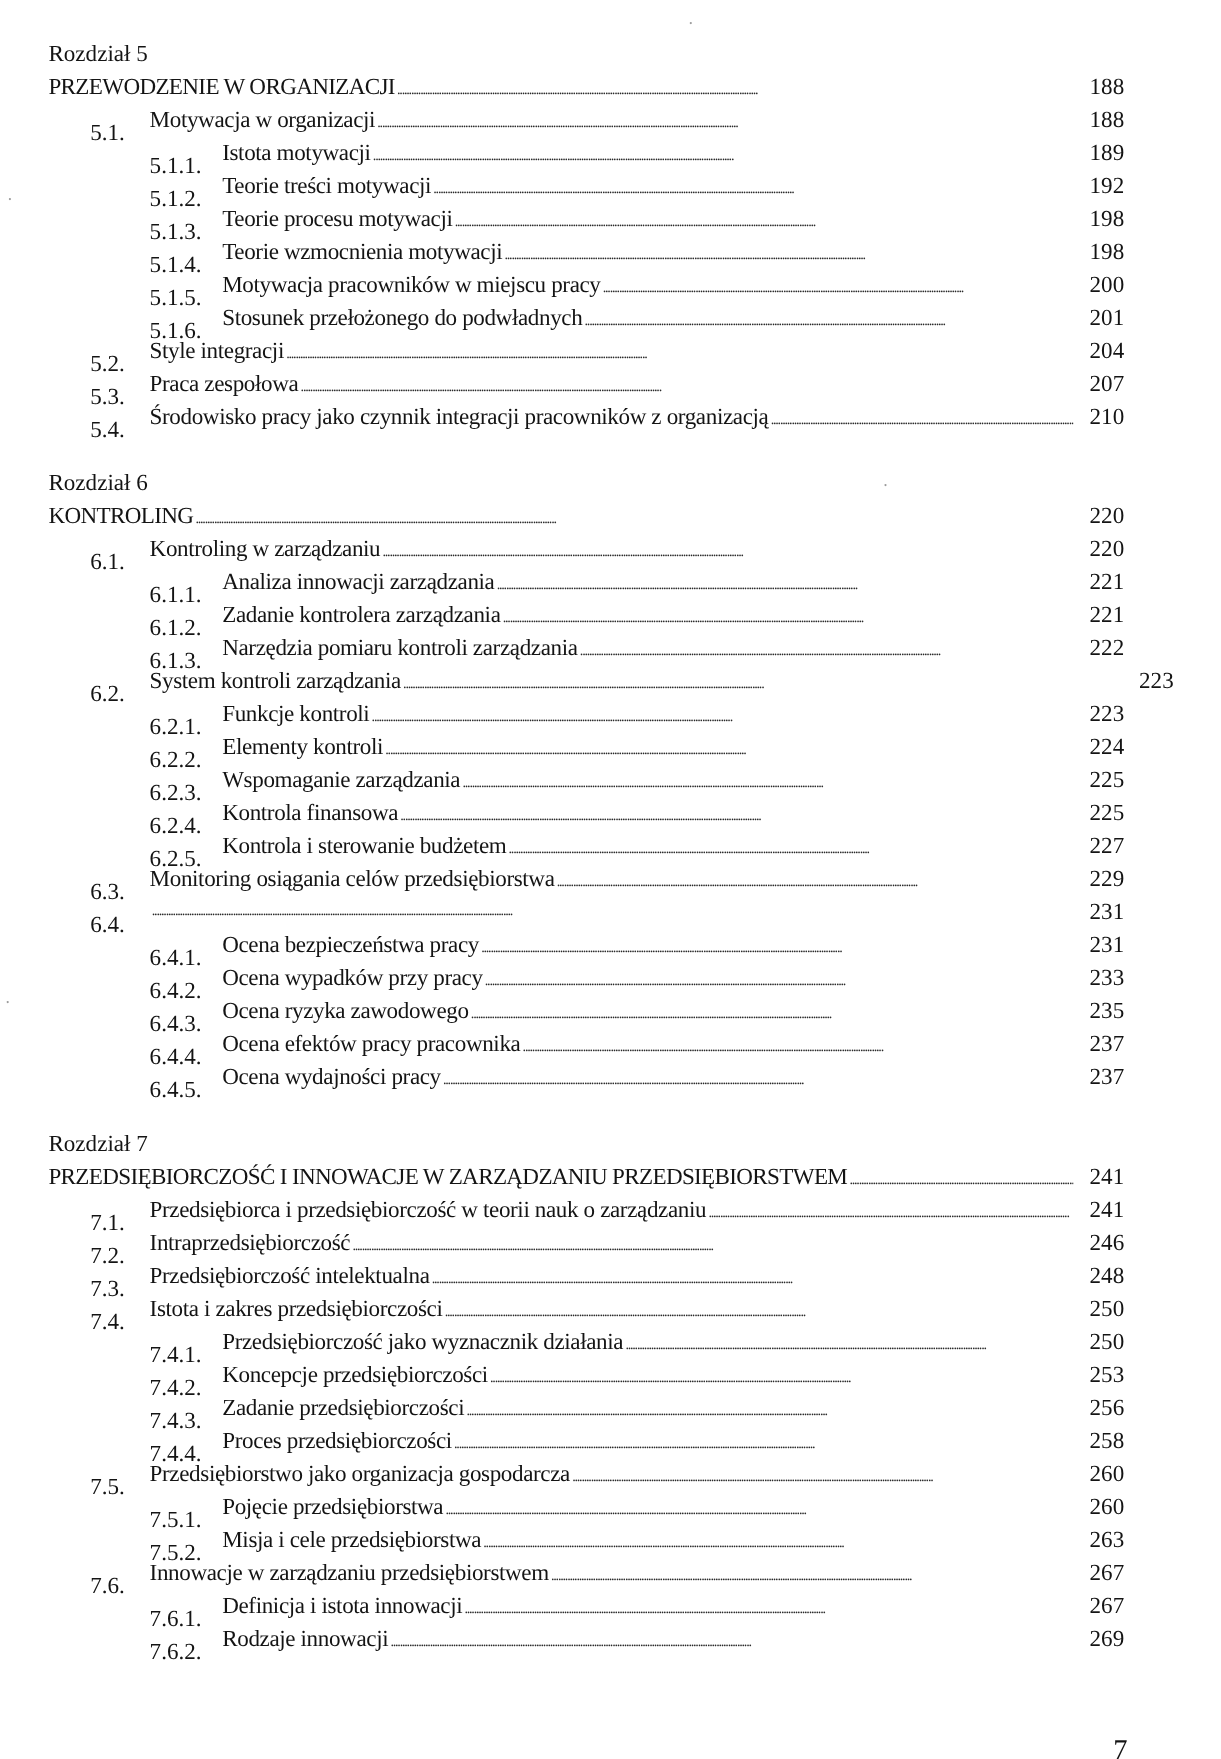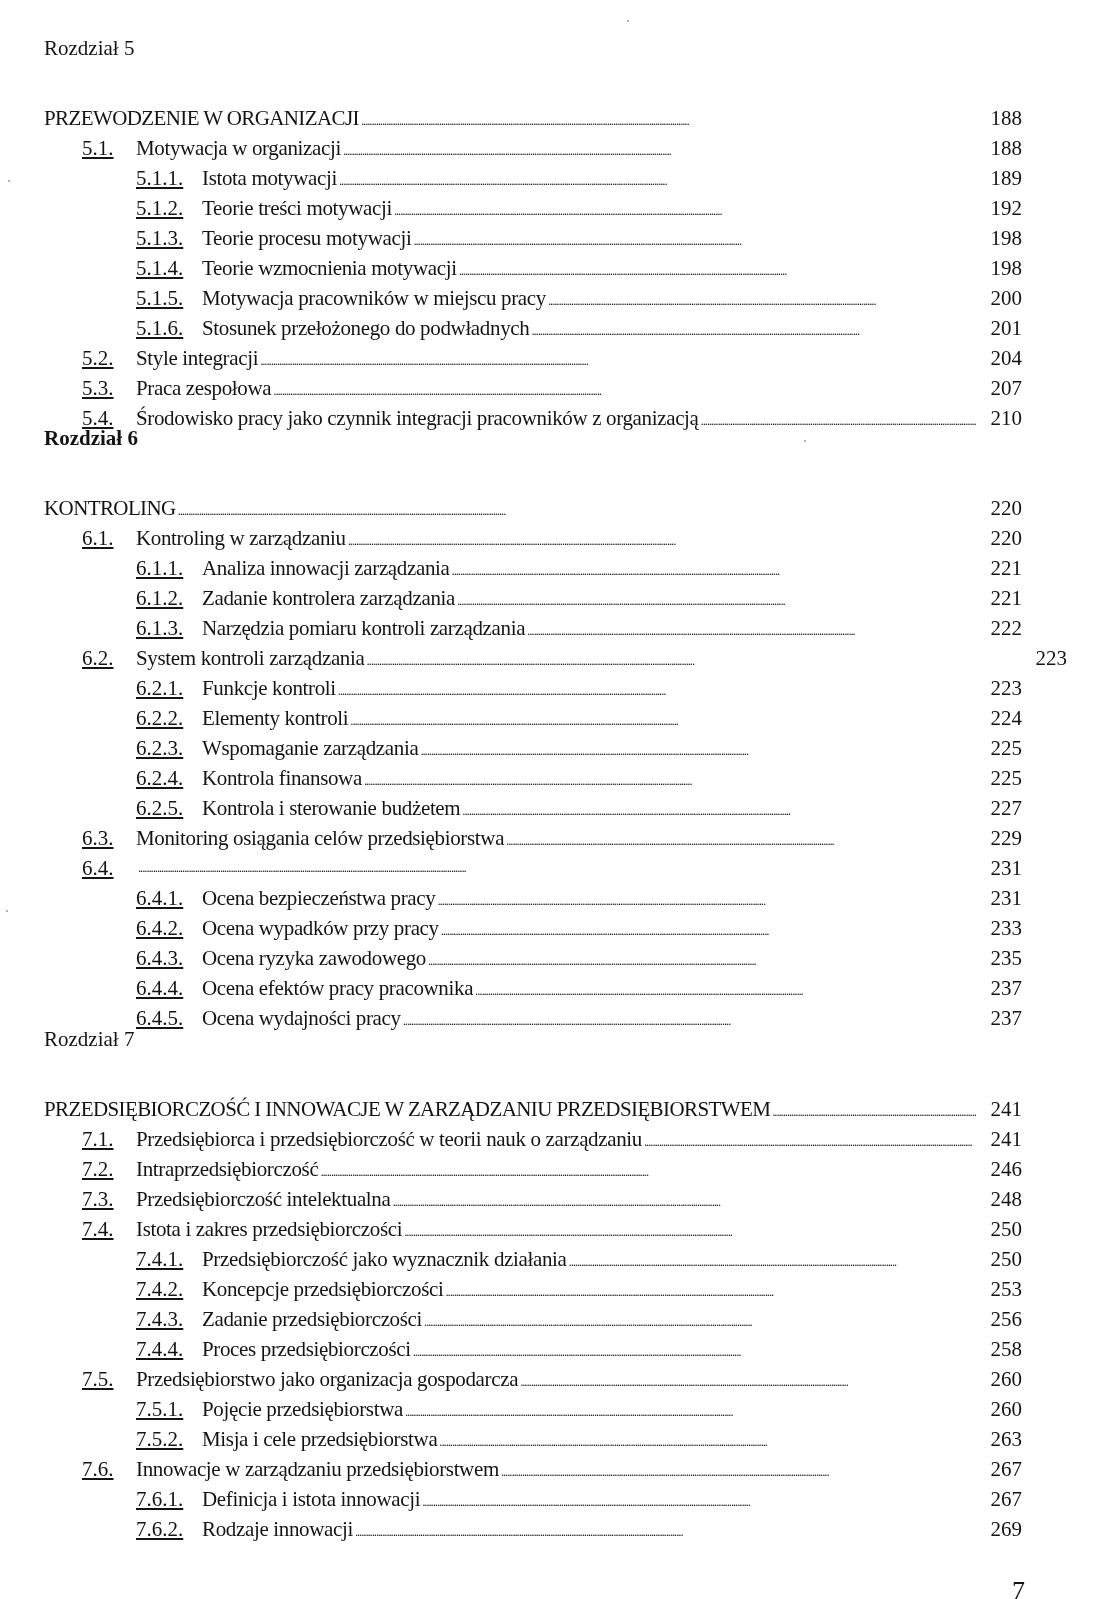--- a/index.html
+++ b/index.html
@@ -35,26 +35,24 @@
       line-height: 30px;
       white-space: nowrap;
     }
     .row {
       position: absolute;
       left: 0;
       width: 1110px;
       height: 30px;
       line-height: 30px;
       white-space: nowrap;
-      margin-top: 40px;
     }
     .row .num {
       position: absolute;
-      top: 0;
-      text-decoration: underline;
+      top: 12px;
     }
     .row .title-wrap {
       position: absolute;
       top: 0;
       right: 90px;
       display: flex;
       align-items: baseline;
       overflow: hidden;
     }
     .row .title {
@@ -197,21 +195,21 @@
         <span class="num">5.4.</span>
         <span class="title-wrap">
           <span class="title">Środowisko pracy jako czynnik integracji pracowników z organizacją</span>
           <span class="leader"></span>
         </span>
         <span class="pg">210</span>
       </div>
     </div>
 
   <div class="toc-block" style="top:423px;">
-      <div class="chapter-label" style="top: 0px; font-weight: bold;">Rozdział 6</div>
+      <div class="chapter-label" style="top: 0px;">Rozdział 6</div>
       <div class="row lvl0" style="top: 30px;">
         <span class="title-wrap">
           <span class="title">KONTROLING</span>
           <span class="leader"></span>
         </span>
         <span class="pg">220</span>
       </div>
       <div class="row lvl1" style="top: 60px;">
         <span class="num">6.1.</span>
         <span class="title-wrap">

